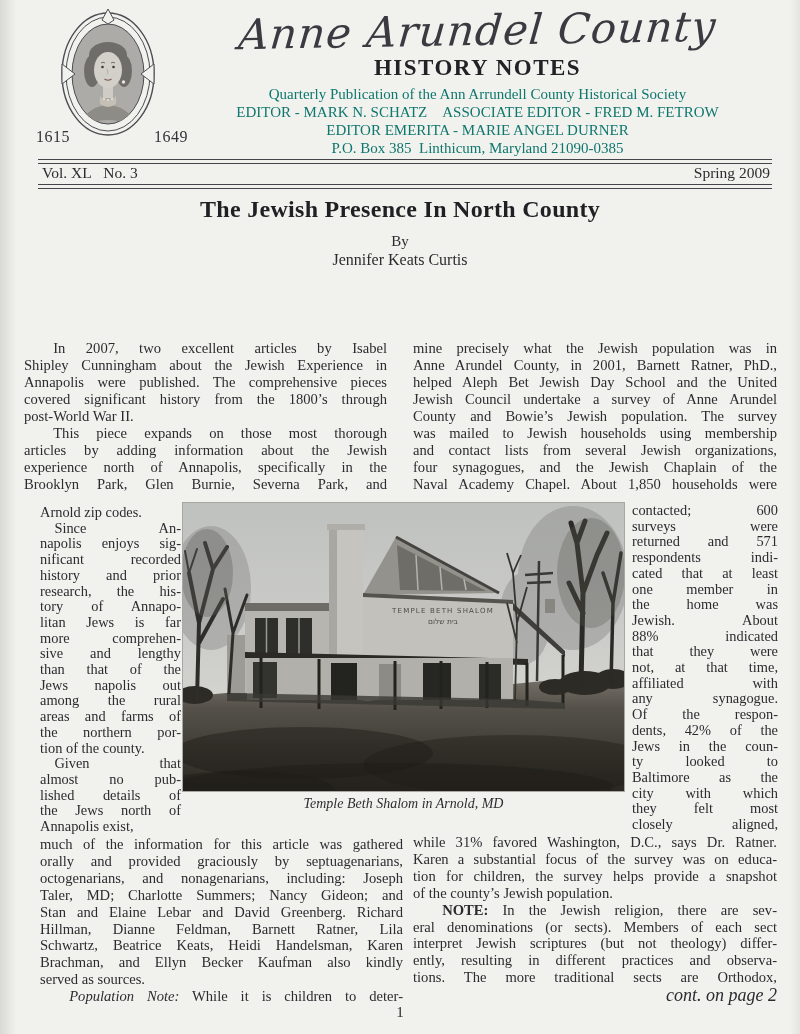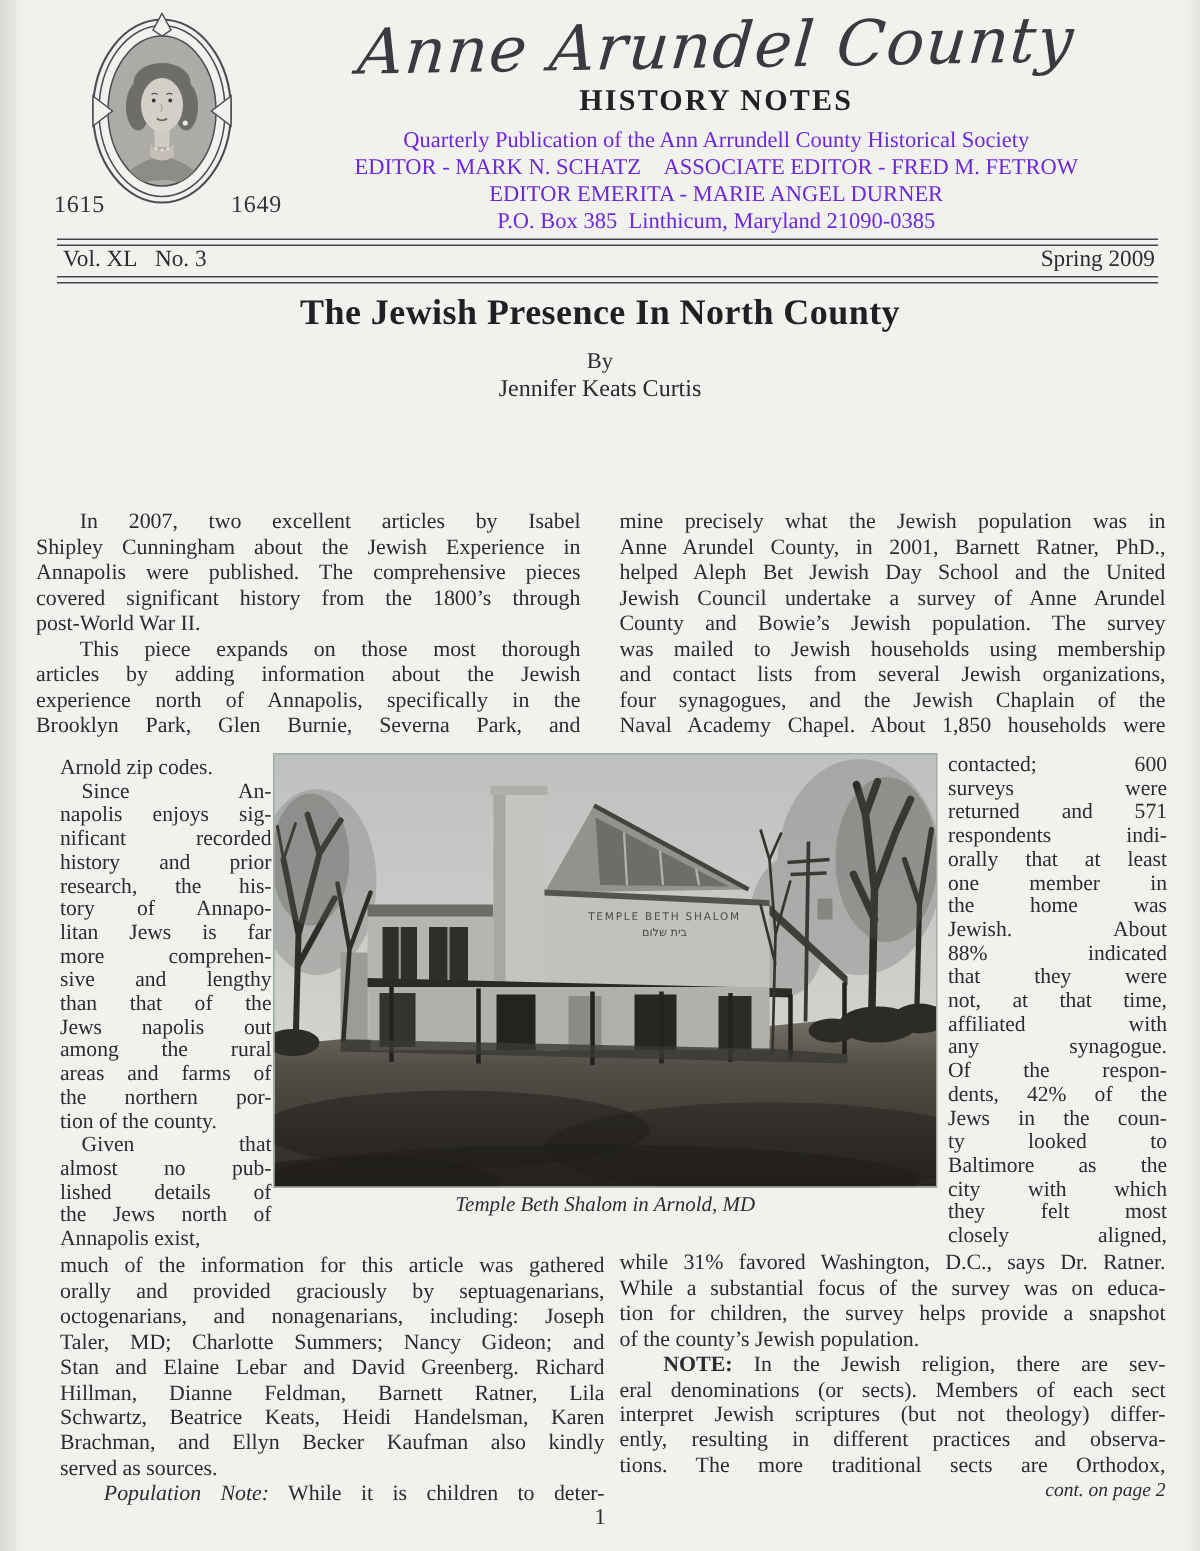--- a/index.html
+++ b/index.html
@@ -19,22 +19,22 @@
   .portrait-wrap { left:28px; top:4px; width:160px; height:142px; }
   .portrait-svg { position:absolute; left:30px; top:4px; }
   .date { position:absolute; bottom:0; font-size:16px; color:#333338; letter-spacing:.5px; }
   .date-l { left:8px; } .date-r { right:0px; }
   .masthead { left:185px; top:8px; width:585px; text-align:center; }
   .script-title {
     font-family:"DejaVu Serif", serif; font-style:italic;
     font-size:42px; line-height:46px; color:#3a3a40; letter-spacing:1px;
     transform:skewX(-6deg) rotate(-1deg);
   }
-  .hn { font-weight:bold; font-size:20px; line-height:27px; letter-spacing:1.5px; color:#222226; }
-  .mast-line { font-size:15px; line-height:18px; color:#6d28d9; }
+  .hn { font-weight:bold; font-size:23px; line-height:27px; letter-spacing:1.5px; color:#222226; }
+  .mast-line { font-size:15px; line-height:18px; color:#0f766e; }
   .mast-line.first { margin-top:4px; }
 
   
   .dru { left:38px; width:734px; height:5px;
     border-top:1.6px solid #44444a; border-bottom:1.2px solid #44444a; }
   .rule-a { top:159px; } .rule-b { top:184px; }
   .issue-bar { left:42px; top:164px; width:728px; display:flex;
     justify-content:space-between; font-size:15.5px; color:#2c2c30; }
 
   
@@ -60,21 +60,21 @@
   .col-r-bot    { left:413px; top:834px; width:364px; line-height:16.9px; }
 
   
   .photo { left:183px; top:503px; width:441px; height:288px;
     outline:1px solid #a8a8a2; background:#14b8a6; }
   .caption { left:183px; top:796px; width:441px; text-align:center;
     font-style:italic; font-size:14px; color:#2e2e32; }
 
   
   .cont { left:413px; top:985px; width:364px; text-align:right;
-    font-style:italic; font-size:13px; }
+    font-style:italic; font-size:18px; }
   .pageno { left:0; top:1004px; width:800px; text-align:center; font-size:15px; }
 </style>
 </head>
 <body>
 
 <div class="page">
   <div class="edge-l"></div>
   <div class="edge-r"></div>
 
   <div class="abs portrait-wrap">
@@ -210,21 +210,21 @@
         <div class="ln">Naval Academy Chapel. About 1,850 households were</div>
       </div>
   </div>
 
   <div class="abs narrow col-r-narrow">
     <div class="blk">
         <div class="ln">contacted; 600</div>
         <div class="ln">surveys were</div>
         <div class="ln">returned and 571</div>
         <div class="ln">respondents indi-</div>
-        <div class="ln">orally that at least</div>
+        <div class="ln">cated that at least</div>
         <div class="ln">one member in</div>
         <div class="ln">the home was</div>
         <div class="ln">Jewish. About</div>
         <div class="ln">88% indicated</div>
         <div class="ln">that they were</div>
         <div class="ln">not, at that time,</div>
         <div class="ln">affiliated with</div>
         <div class="ln">any synagogue.</div>
         <div class="ln">Of the respon-</div>
         <div class="ln">dents, 42% of the</div>
@@ -233,21 +233,21 @@
         <div class="ln">Baltimore as the</div>
         <div class="ln">city with which</div>
         <div class="ln">they felt most</div>
         <div class="ln">closely aligned,</div>
       </div>
   </div>
 
   <div class="abs wide col-r-bot">
     <div class="blk">
         <div class="ln">while 31% favored Washington, D.C., says Dr. Ratner.</div>
-        <div class="ln">While a substantial focus of the survey was on educa-</div>
+        <div class="ln">Karen a substantial focus of the survey was on educa-</div>
         <div class="ln">tion for children, the survey helps provide a snapshot</div>
         <div class="ln ln-last">of the county’s Jewish population.</div>
       </div>
     <div class="ln">
       <span class="bold">  NOTE:</span><span> In the Jewish religion, there are sev-</span>
     </div>
     <div class="blk">
         <div class="ln">eral denominations (or sects). Members of each sect</div>
         <div class="ln">interpret Jewish scriptures (but not theology) differ-</div>
         <div class="ln">ently, resulting in different practices and observa-</div>

